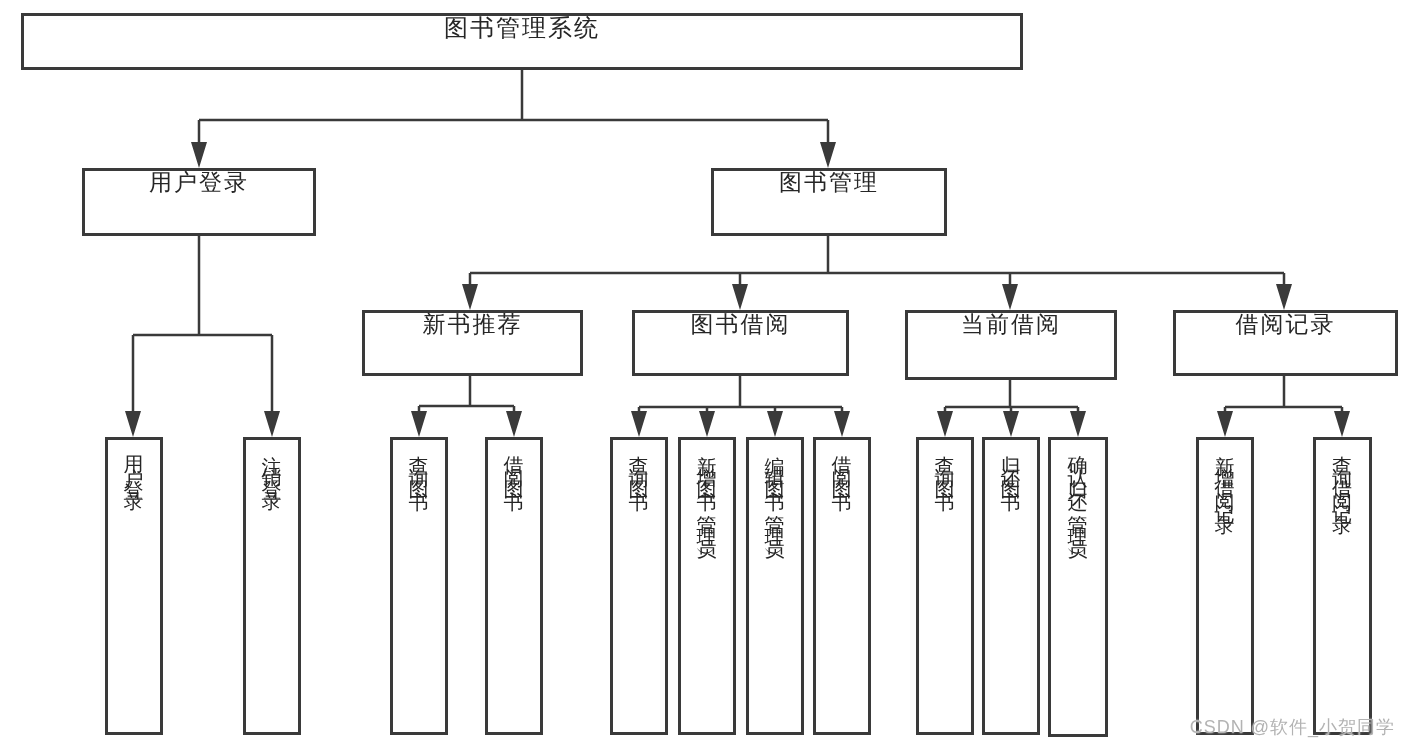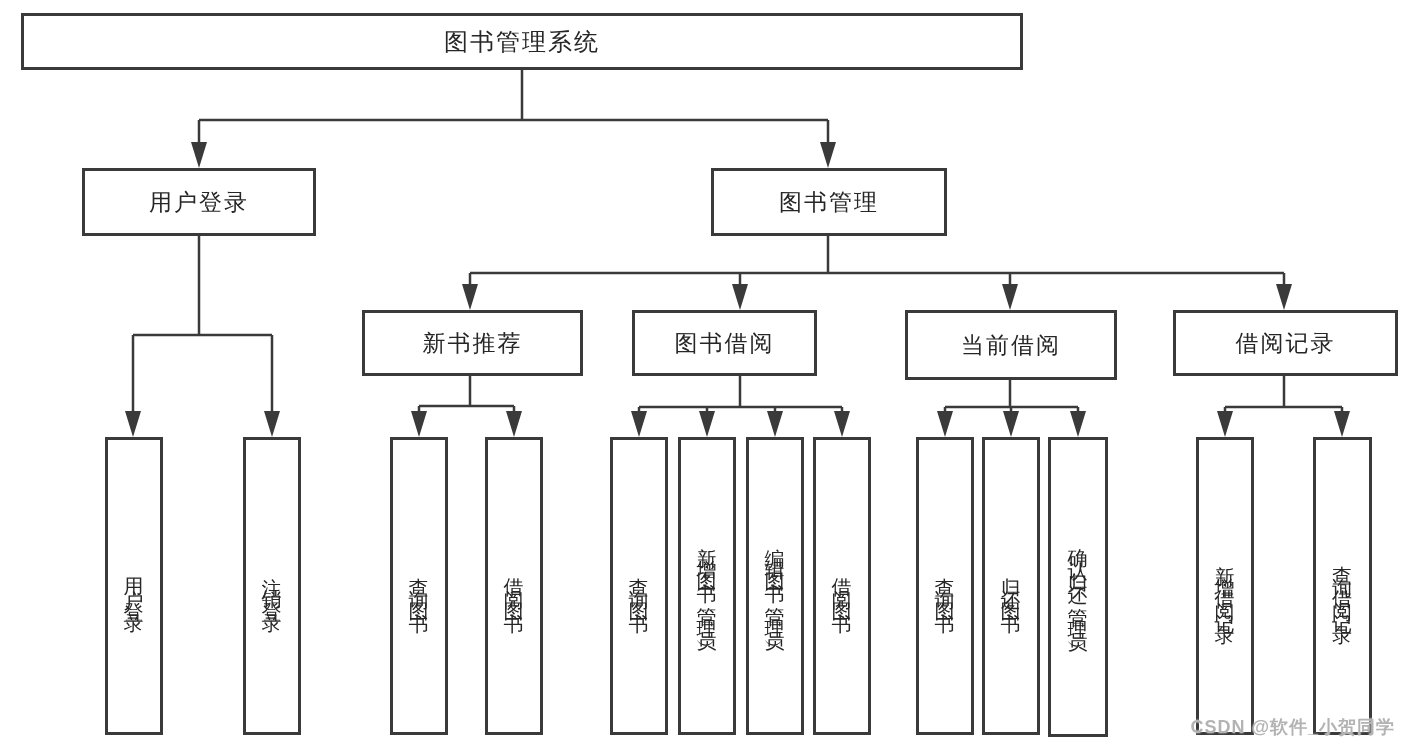--- a/index.html
+++ b/index.html
@@ -7,38 +7,37 @@
     position:relative;
     width:1405px;height:747px;
     background:#ffffff;
     font-family:"Liberation Sans", sans-serif;
     overflow:hidden;
   }
   .wires{position:absolute;left:0;top:0;z-index:1;}
   .node{
     position:absolute;box-sizing:border-box;
     background:#ffffff;border:3px solid #3a3a3a;
-    display:flex;align-items:center;justify-content:center;
+    display:flex;align-items:flex-start;justify-content:center;
     z-index:2;
   }
   .lbl{
     font-size:23px;color:#262626;letter-spacing:2px;
     white-space:nowrap;line-height:1;
   }
   .root-box .lbl{font-size:24px;}
   .leaf .lbl{
     writing-mode:vertical-rl;text-orientation:mixed;
     font-size:20px;letter-spacing:12px;line-height:1;
   }
   .watermark{
     position:absolute;right:10px;bottom:8px;z-index:3;
     font-size:18px;letter-spacing:1px;color:#b3b3b3;
     text-shadow:0 0 2px #ffffff;
     white-space:nowrap;
-    font-weight:bold;
   }
 </style>
 </head>
 <body>
 
 <div class="canvas">
 
   <svg class="wires" width="1405" height="747" viewBox="0 0 1405 747">
     <g stroke="#3a3a3a" stroke-width="2.5" fill="none">
       <path d="M522 70 V120 M199 120 H828 M199 120 V150 M828 120 V150"></path>
@@ -83,21 +82,21 @@
   <div class="node" style="left:82px;top:168px;width:234px;height:68px">
     <span class="lbl">用户登录</span>
   </div>
   <div class="node" style="left:711px;top:168px;width:236px;height:68px">
     <span class="lbl">图书管理</span>
   </div>
 
   <div class="node" style="left:362px;top:310px;width:221px;height:66px">
     <span class="lbl">新书推荐</span>
   </div>
-  <div class="node" style="left:632px;top:310px;width:185px;height:66px">
+  <div class="node" style="left:632px;top:310px;width:217px;height:66px">
     <span class="lbl">图书借阅</span>
   </div>
   <div class="node" style="left:905px;top:310px;width:212px;height:70px">
     <span class="lbl">当前借阅</span>
   </div>
   <div class="node" style="left:1173px;top:310px;width:225px;height:66px">
     <span class="lbl">借阅记录</span>
   </div>
 
   <div class="node leaf" style="left:105px;top:437px;width:58px;height:298px">

